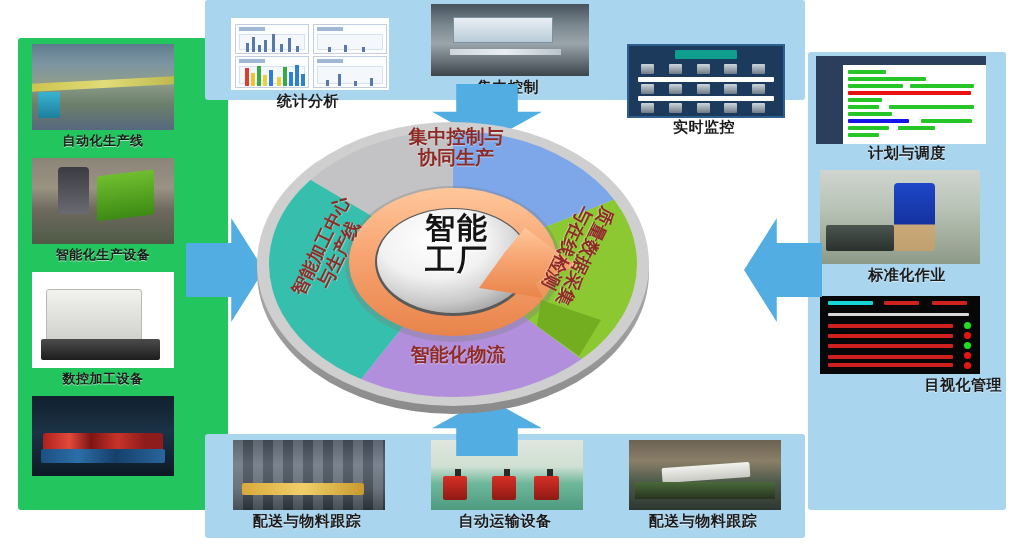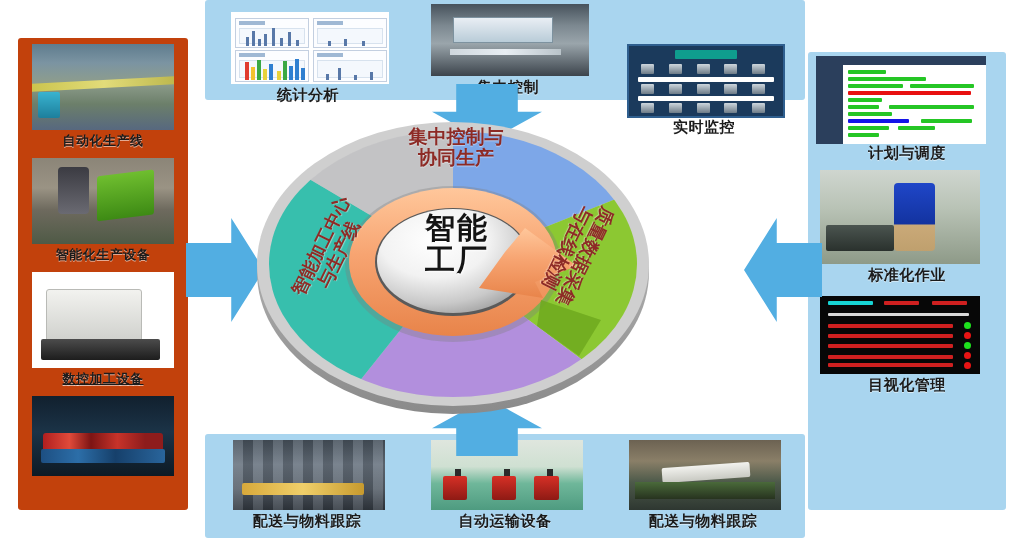--- a/index.html
+++ b/index.html
@@ -6,21 +6,21 @@
   html,body{margin:0;padding:0;background:#ffffff;}
   body{
     width:1024px;height:547px;overflow:hidden;position:relative;
     font-family:"Liberation Sans","DejaVu Sans",sans-serif;
     -webkit-font-smoothing:antialiased;
   }
   #stage{position:absolute;left:0;top:0;width:1024px;height:547px;background:#fff;}
 
   
   .panel{position:absolute;background:#a9d5ef;border-radius:3px;}
-  .panel.left{background:#c2410c;}
+  .panel.left{background:#22c55e;padding-left:40px;}
   .cell{position:absolute;}
   .thumb{position:absolute;background:#2b3a4a;overflow:hidden;}
   .cap{
     position:absolute;text-align:center;width:100%;
     color:#1b1b1b;font-weight:bold;letter-spacing:.5px;
     text-shadow:0 1px 0 rgba(255,255,255,.55);
     white-space:nowrap;
   }
 
   
@@ -168,33 +168,33 @@
       <div class="thumb" style="left:6px;top:0;width:142px;height:86px;">
         <div class="ph ph-weld"></div>
       </div>
       <div class="cap" style="top:88px;font-size:13px;">智能化生产设备</div>
     </div>
 
     <div class="cell" style="left:8px;top:234px;width:154px;height:122px;">
       <div class="thumb" style="left:6px;top:0;width:142px;height:96px;background:#fff;">
         <div class="ph ph-cnc"></div>
       </div>
-      <div class="cap" style="top:98px;font-size:13px;text-decoration:underline;">数控加工设备</div>
+      <div class="cap" style="top:98px;font-size:13px;">数控加工设备</div>
     </div>
 
     <div class="cell" style="left:8px;top:358px;width:154px;height:112px;">
       <div class="thumb" style="left:6px;top:0;width:142px;height:80px;">
         <div class="ph ph-insp"></div>
       </div>
     </div>
   </div>
 
   <div class="panel" style="left:205px;top:0px;width:600px;height:100px;">
 
-    <div class="cell" style="left:8px;top:12px;width:190px;height:94px;text-decoration:underline;">
+    <div class="cell" style="left:8px;top:18px;width:190px;height:94px;text-decoration:underline;">
       <div class="thumb" style="left:18px;top:0;width:158px;height:72px;background:#fff;">
         <div class="ph ph-dash">
           <div class="q" style="left:4px;top:6px;width:72px;height:28px;">
               <b></b>
               <i></i>
             <span class="sp" style="left:10px;height:9px;"></span>
             <span class="sp" style="left:16px;height:15px;"></span>
             <span class="sp" style="left:22px;height:7px;"></span>
             <span class="sp" style="left:28px;height:12px;"></span>
             <span class="sp" style="left:36px;height:18px;"></span>
@@ -315,21 +315,21 @@
           <div class="tline" style="left:5%;top:49%;width:78%;"></div>
           <div class="dot" style="left:90%;top:46%;background:#e81414;"></div>
           <div class="tline" style="left:5%;top:62%;width:78%;"></div>
           <div class="dot" style="left:90%;top:59%;background:#1ee01e;"></div>
           <div class="tline" style="left:5%;top:75%;width:78%;"></div>
           <div class="dot" style="left:90%;top:72%;background:#e81414;"></div>
           <div class="tline" style="left:5%;top:86%;width:78%;"></div>
           <div class="dot" style="left:90%;top:84%;background:#e81414;"></div>
         </div>
       </div>
-      <div class="cap" style="top:80px;font-size:15px;">目视化管理</div>
+      <div class="cap" style="top:80px;font-size:15px;text-align:right;">目视化管理</div>
     </div>
 
   </div>
 
   <div class="panel" style="left:205px;top:434px;width:600px;height:104px;">
 
     <div class="cell" style="left:6px;top:6px;width:192px;height:96px;">
       <div class="thumb" style="left:22px;top:0;width:152px;height:70px;">
         <div class="ph ph-wh"></div>
       </div>
@@ -411,20 +411,23 @@
     <div class="seg-label" id="lbl-top">
       <span>集中控制与</span><br>
       <span>协同生产</span>
     </div>
 
     <div class="seg-label" id="lbl-right">
       <span>质量数据采集</span><br>
       <span>与在线检测</span>
     </div>
 
+    <div class="seg-label" id="lbl-bottom">
+      <span>智能化物流</span>
+    </div>
 
     <div class="seg-label" id="lbl-left">
       <span>智能加工中心</span><br>
       <span>与生产线</span>
     </div>
 
     <div id="core-text">
       <span>智能</span><br>
       <span>工厂</span>
     </div>

